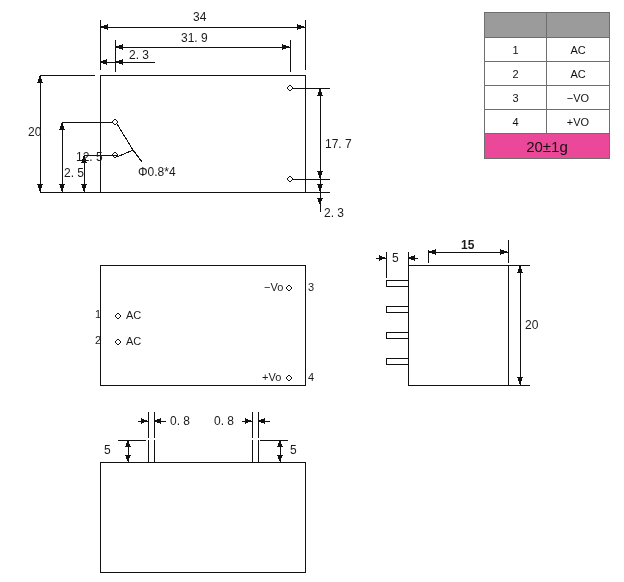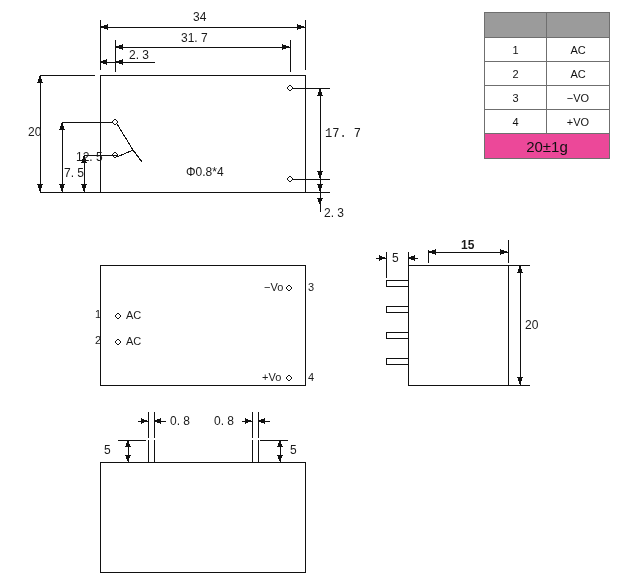--- a/index.html
+++ b/index.html
@@ -194,27 +194,27 @@
         <line x1="260" y1="440" x2="288" y2="440"></line>
         <line x1="260" y1="462" x2="288" y2="462"></line>
         <line x1="280" y1="440" x2="280" y2="462"></line>
         <path d="M280 440 L277 447 L283 447 Z" fill="#111111" stroke="none"></path>
         <path d="M280 462 L277 455 L283 455 Z" fill="#111111" stroke="none"></path>
       </g>
     </g>
   </svg>
 
   <div style="position:absolute;left:193px;top:10px;font-size:12px;">34</div>
-  <div style="position:absolute;left:181px;top:31px;font-size:12px;">31. 7</div>
+  <div style="position:absolute;left:181px;top:31px;font-size:12px;">31. 9</div>
   <div style="position:absolute;left:129px;top:48px;font-size:12px;">2. 3</div>
   <div style="position:absolute;left:28px;top:125px;font-size:12px;">20</div>
   <div style="position:absolute;left:40px;top:150px;font-size:12px;padding-left:36px;">12. 5</div>
-  <div style="position:absolute;left:64px;top:166px;font-size:12px;">7. 5</div>
-  <div style="position:absolute;left:138px;top:165px;font-size:12px;margin-left:48px;">Φ0.8*4</div>
-  <div style="position:absolute;left:325px;top:127px;font-size:12px;font-family:Liberation Mono, monospace;">17. 7</div>
+  <div style="position:absolute;left:64px;top:166px;font-size:12px;">2. 5</div>
+  <div style="position:absolute;left:138px;top:165px;font-size:12px;">Φ0.8*4</div>
+  <div style="position:absolute;left:325px;top:137px;font-size:12px;">17. 7</div>
   <div style="position:absolute;left:324px;top:206px;font-size:12px;">2. 3</div>
 
   <div style="position:absolute;left:95px;top:308px;font-size:11px;">1</div>
   <div style="position:absolute;left:126px;top:309px;font-size:11px;">AC</div>
   <div style="position:absolute;left:95px;top:334px;font-size:11px;">2</div>
   <div style="position:absolute;left:126px;top:335px;font-size:11px;">AC</div>
   <div style="position:absolute;left:264px;top:281px;font-size:11px;">−Vo</div>
   <div style="position:absolute;left:308px;top:281px;font-size:11px;">3</div>
   <div style="position:absolute;left:262px;top:371px;font-size:11px;">+Vo</div>
   <div style="position:absolute;left:308px;top:371px;font-size:11px;">4</div>

